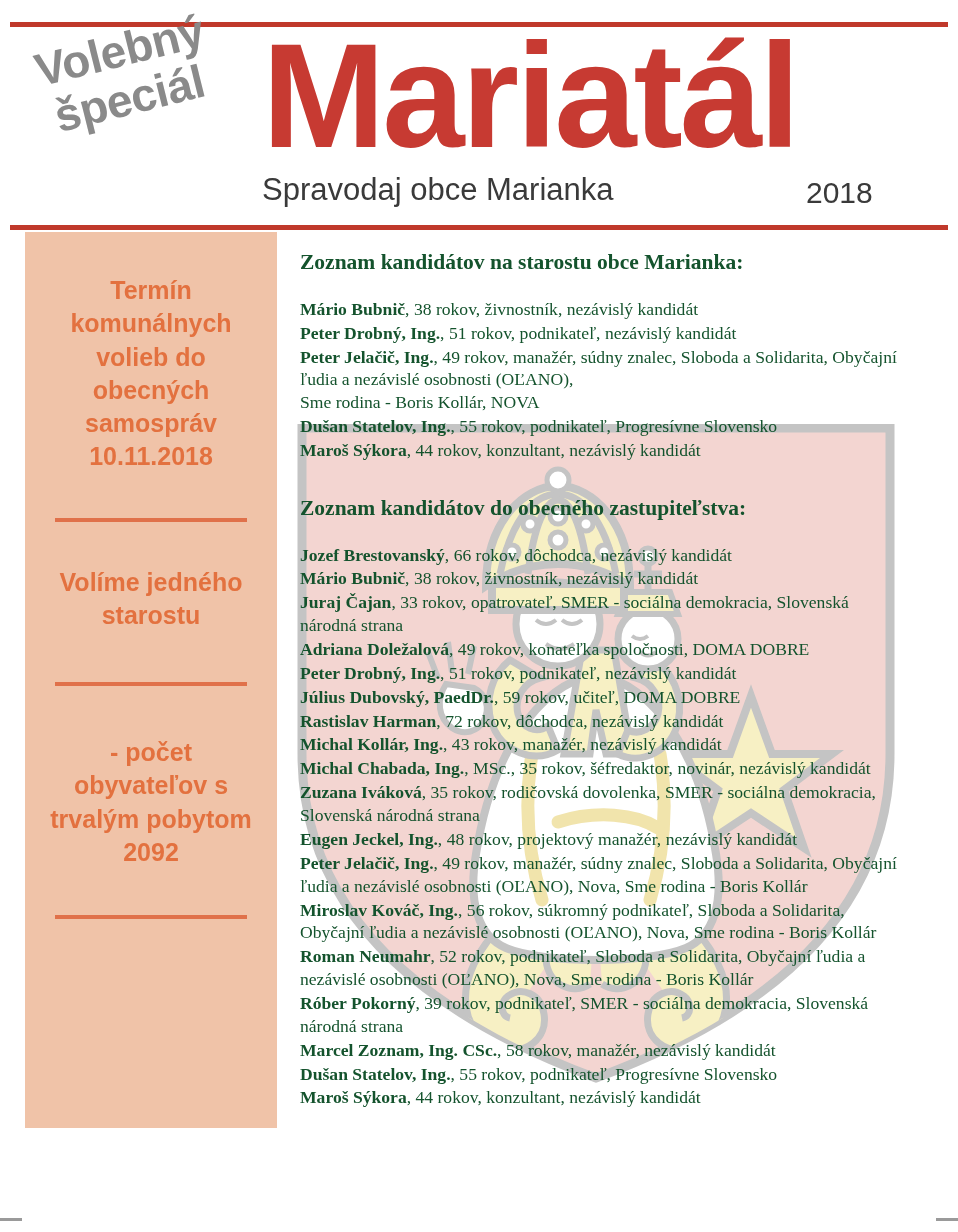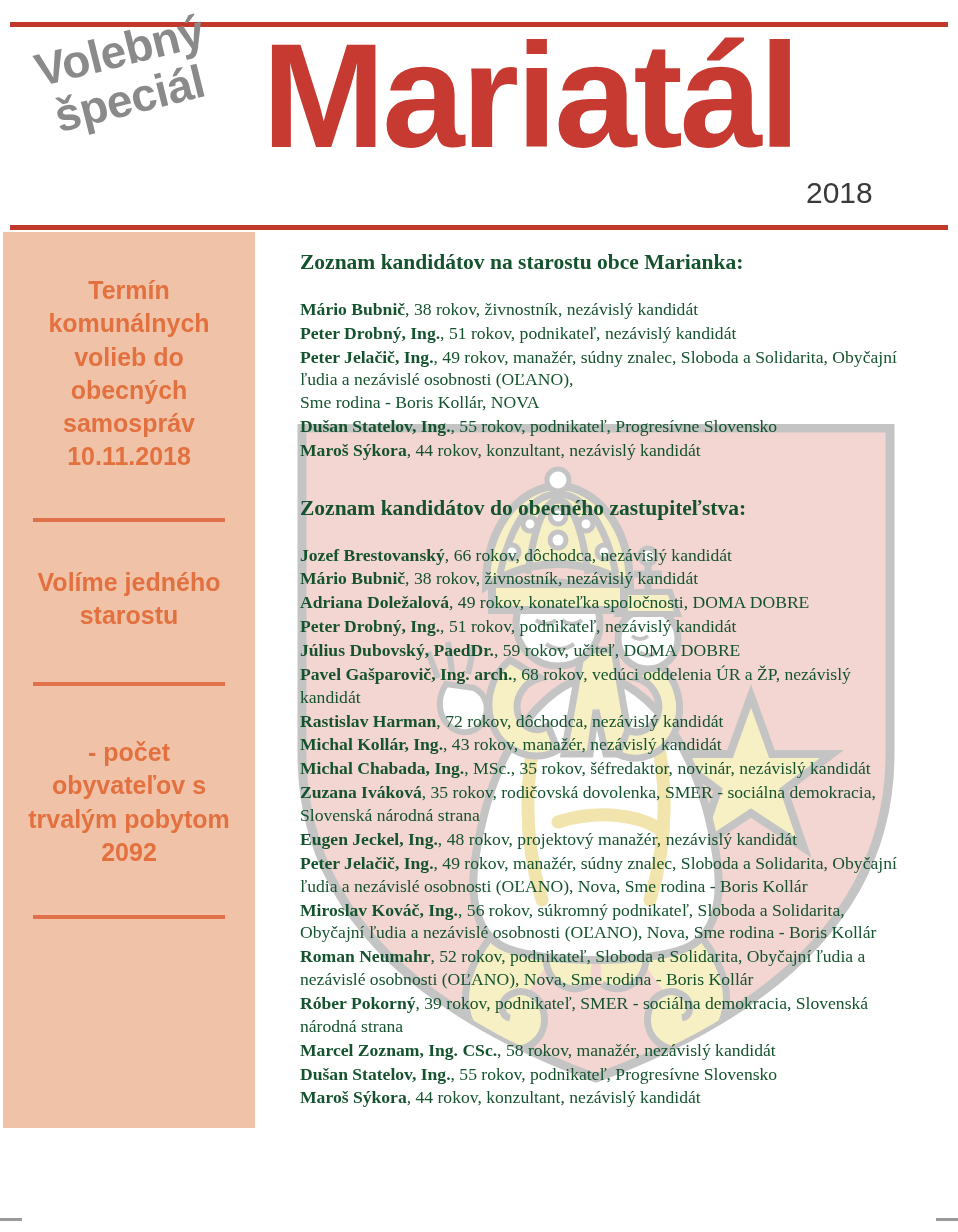--- a/index.html
+++ b/index.html
@@ -80,21 +80,21 @@
     left: 806px; top: 176px;
     font-family: "Liberation Sans", sans-serif;
     font-size: 30px;
     color: #3A3A3A;
     white-space: nowrap;
   }
 
   
   .sidebar {
     position: absolute;
-    left: 3px; top: 232px;
+    left: 25px; top: 232px;
     width: 252px;
     height: 896px;
     background: #F0C3A8;
     font-family: "Liberation Sans", sans-serif;
     box-sizing: border-box;
     padding: 38px 18px 0 18px;
   }
   .side-block {
     text-align: center;
     color: #E3713F;
@@ -179,20 +179,21 @@
 
   <div class="masthead">
     <div class="rule-top"></div>
 
     <div class="kicker">
       <span>Volebný</span>
       <span class="k-line2">špeciál</span>
     </div>
 
     <div class="brand">Mariatál</div>
+    <div class="subtitle">Spravodaj obce Marianka</div>
     <div class="year">2018</div>
 
     <div class="rule-header-bottom"></div>
   </div>
 
   <aside class="sidebar">
     <div class="side-block b1">Termín komunálnych volieb do obecných samospráv 10.11.2018</div>
     <div class="side-divider d1"></div>
     <div class="side-block b2">Volíme jedného starostu</div>
     <div class="side-divider d2"></div>
@@ -291,24 +292,24 @@
         <li class="cand"><b>Peter Jelačič, Ing.</b><span>, 49 rokov, manažér, súdny znalec, Sloboda a Solidarita, Obyčajní ľudia a nezávislé osobnosti (OĽANO),<br>Sme rodina - Boris Kollár, NOVA</span></li>
         <li class="cand"><b>Dušan Statelov, Ing.</b><span>, 55 rokov, podnikateľ, Progresívne Slovensko</span></li>
         <li class="cand"><b>Maroš Sýkora</b><span>, 44 rokov, konzultant, nezávislý kandidát</span></li>
       </ul>
 
     <h2 class="section-title second">Zoznam kandidátov do obecného zastupiteľstva:</h2>
 
     <ul class="cand-list">
         <li class="cand"><b>Jozef Brestovanský</b><span>, 66 rokov, dôchodca, nezávislý kandidát</span></li>
         <li class="cand"><b>Mário Bubnič</b><span>, 38 rokov, živnostník, nezávislý kandidát</span></li>
+        <li class="cand"><b>Juraj Čajan</b><span>, 33 rokov, opatrovateľ, SMER - sociálna demokracia, Slovenská národná strana</span></li>
         <li class="cand"><b>Adriana Doležalová</b><span>, 49 rokov, konateľka spoločnosti, DOMA DOBRE</span></li>
         <li class="cand"><b>Peter Drobný, Ing.</b><span>, 51 rokov, podnikateľ, nezávislý kandidát</span></li>
         <li class="cand"><b>Július Dubovský, PaedDr.</b><span>, 59 rokov, učiteľ, DOMA DOBRE</span></li>
-        <li class="cand"><b>Pavel Gašparovič, Ing. arch.</b><span>, 68 rokov, vedúci oddelenia ÚR a ŽP, nezávislý kandidát</span></li>
         <li class="cand"><b>Rastislav Harman</b><span>, 72 rokov, dôchodca, nezávislý kandidát</span></li>
         <li class="cand"><b>Michal Kollár, Ing.</b><span>, 43 rokov, manažér, nezávislý kandidát</span></li>
         <li class="cand"><b>Michal Chabada, Ing.</b><span>, MSc., 35 rokov, šéfredaktor, novinár, nezávislý kandidát</span></li>
         <li class="cand"><b>Zuzana Iváková</b><span>, 35 rokov, rodičovská dovolenka, SMER - sociálna demokracia, Slovenská národná strana</span></li>
         <li class="cand"><b>Eugen Jeckel, Ing.</b><span>, 48 rokov, projektový manažér, nezávislý kandidát</span></li>
         <li class="cand"><b>Peter Jelačič, Ing.</b><span>, 49 rokov, manažér, súdny znalec, Sloboda a Solidarita, Obyčajní ľudia a nezávislé osobnosti (OĽANO), Nova, Sme rodina - Boris Kollár</span></li>
         <li class="cand"><b>Miroslav Kováč, Ing.</b><span>, 56 rokov, súkromný podnikateľ, Sloboda a Solidarita, Obyčajní ľudia a nezávislé osobnosti (OĽANO), Nova, Sme rodina - Boris Kollár</span></li>
         <li class="cand"><b>Roman Neumahr</b><span>, 52 rokov, podnikateľ, Sloboda a Solidarita, Obyčajní ľudia a nezávislé osobnosti (OĽANO), Nova, Sme rodina - Boris Kollár</span></li>
         <li class="cand"><b>Róber Pokorný</b><span>, 39 rokov, podnikateľ, SMER - sociálna demokracia, Slovenská národná strana</span></li>
         <li class="cand"><b>Marcel Zoznam, Ing. CSc.</b><span>, 58 rokov, manažér, nezávislý kandidát</span></li>

